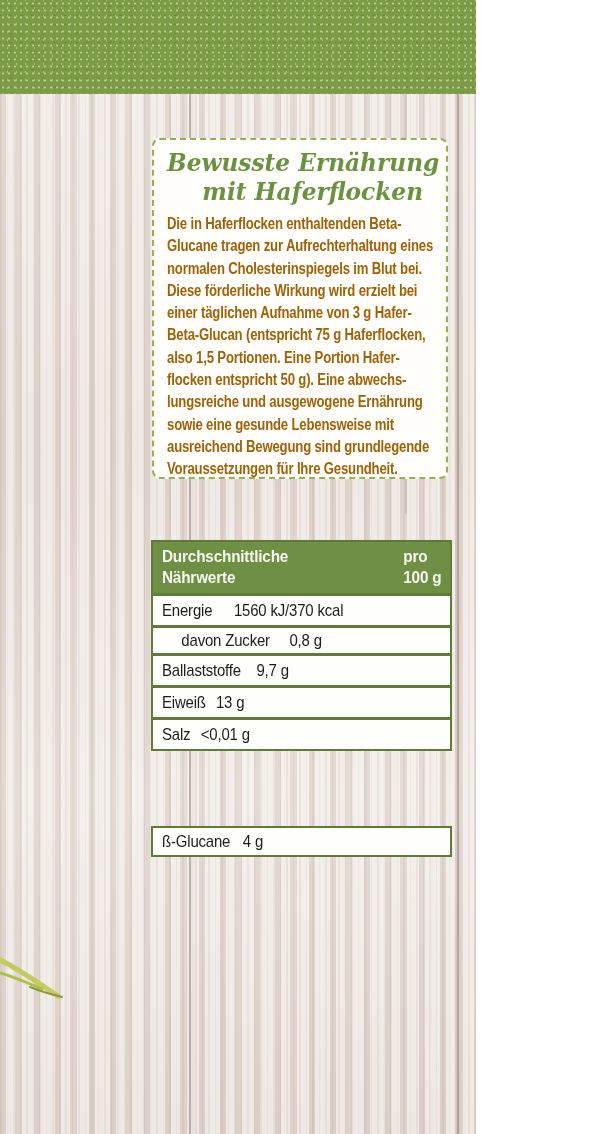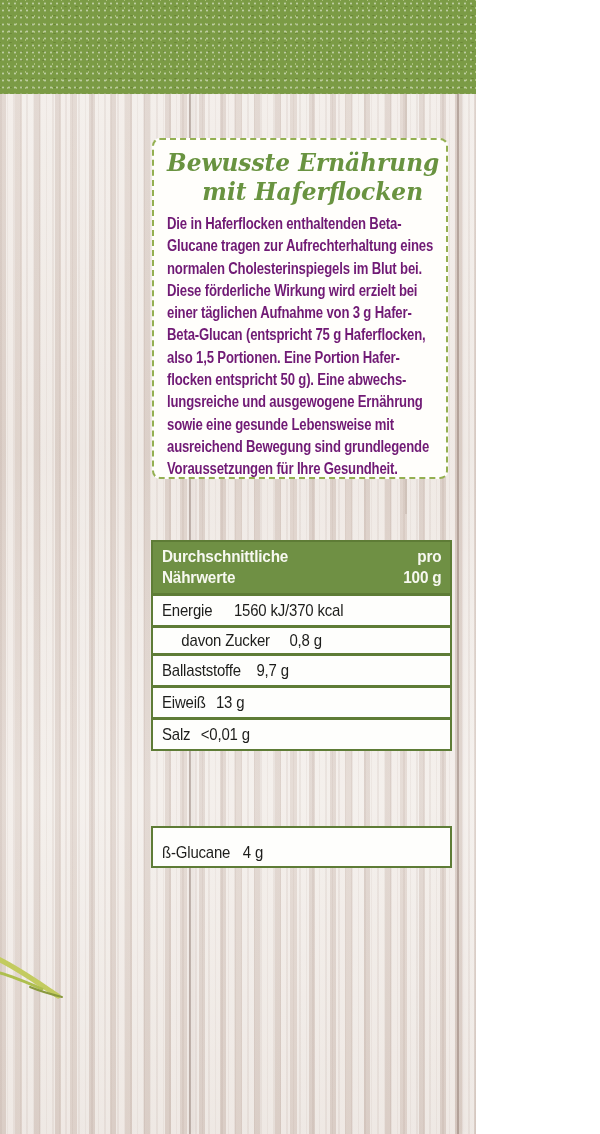--- a/index.html
+++ b/index.html
@@ -42,53 +42,53 @@
   .infobox{
     position:absolute;left:152px;top:138px;width:296px;height:341px;
     box-sizing:border-box;background:#fffefb;
     border:2px dashed #94b052;border-radius:8px;
     padding:8px 12px 0 13px;overflow:hidden;
   }
   .info-heading{color:#699340;font-family:"DejaVu Serif",serif;font-style:italic;
     font-weight:bold;font-size:25px;line-height:29px;margin:0 0 7px 0;}
   .info-heading .h2line{white-space:nowrap;transform:scaleX(0.93);transform-origin:0 0;}
   .info-heading .h2line.indent{padding-left:38px;}
-  .para{color:#701a75;font-size:16px;line-height:22.3px;font-weight:bold;}
+  .para{color:#a16207;font-size:16px;line-height:22.3px;font-weight:bold;}
   .para .line{white-space:nowrap;transform:scaleX(0.82);transform-origin:0 50%;
     letter-spacing:-0.2px;}
 
   
   .nutri{
     position:absolute;left:151px;top:540px;width:301px;box-sizing:border-box;
     border:2px solid #5e7c36;background:#fefefc;color:#1d1d1b;
     font-size:17px;letter-spacing:-0.2px;
   }
   .nutri-header{
     background:#6f9044;color:#f7f8f0;font-weight:bold;
     display:flex;justify-content:space-between;align-items:flex-start;
     padding:4px 9px 5px 9px;line-height:21px;font-size:17px;
     border-bottom:3px solid #5e7c36;
   }
   .nh-left .cell, .nh-right .cell{white-space:nowrap;}
   .nh-left .cell{transform:scaleX(0.9);transform-origin:0 50%;}
-  .nh-right{text-align:right;}
+  .nh-right{}
   .nh-right .cell{transform:scaleX(0.9);transform-origin:100% 50%;}
   .group{border-bottom:3px solid #5e7c36;padding:2px 0;}
   .group.last{border-bottom:none;}
   .nrow{display:flex;padding:0 9px;line-height:21px;}
   .nrow.single{padding-top:2px;padding-bottom:2px;}
   .nrow .lbl{white-space:nowrap;transform:scaleX(0.88);transform-origin:0 50%;}
   .nrow .val{white-space:nowrap;transform:scaleX(0.88);transform-origin:100% 50%;}
   .nrow.indent .lbl{padding-left:22px;}
   .beta-box{
     position:absolute;left:151px;top:826px;width:301px;box-sizing:border-box;
     border:2px solid #5e7c36;background:#fefefc;color:#1d1d1b;
     font-size:17px;letter-spacing:-0.2px;
   }
-  .beta-box .nrow{padding-top:14px;padding-bottom:3px;}
+  .beta-box .nrow{padding-top:3px;padding-bottom:3px;}
   .sprig{position:absolute;left:0;top:942px;}
 </style>
 </head>
 <body>
 
 <div class="stage">
 
   <div class="green-band"></div>
 
   <div class="plank p1"></div>

